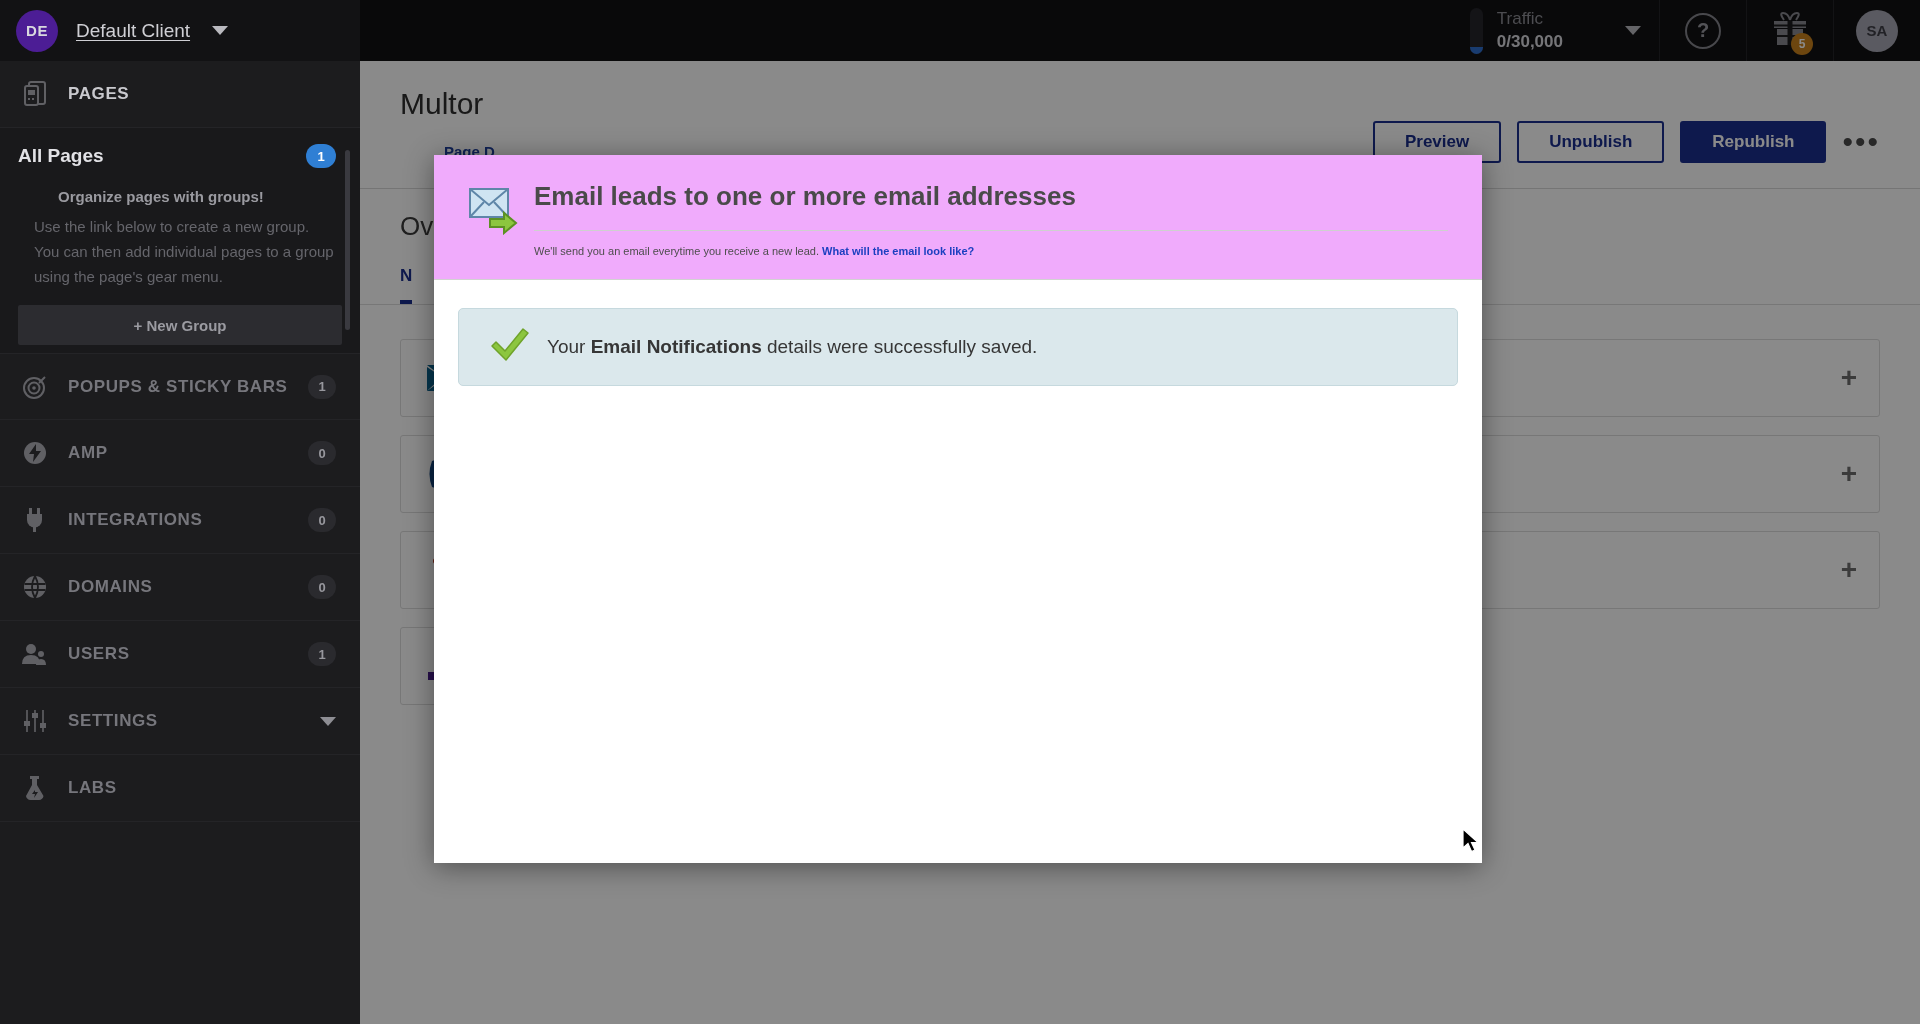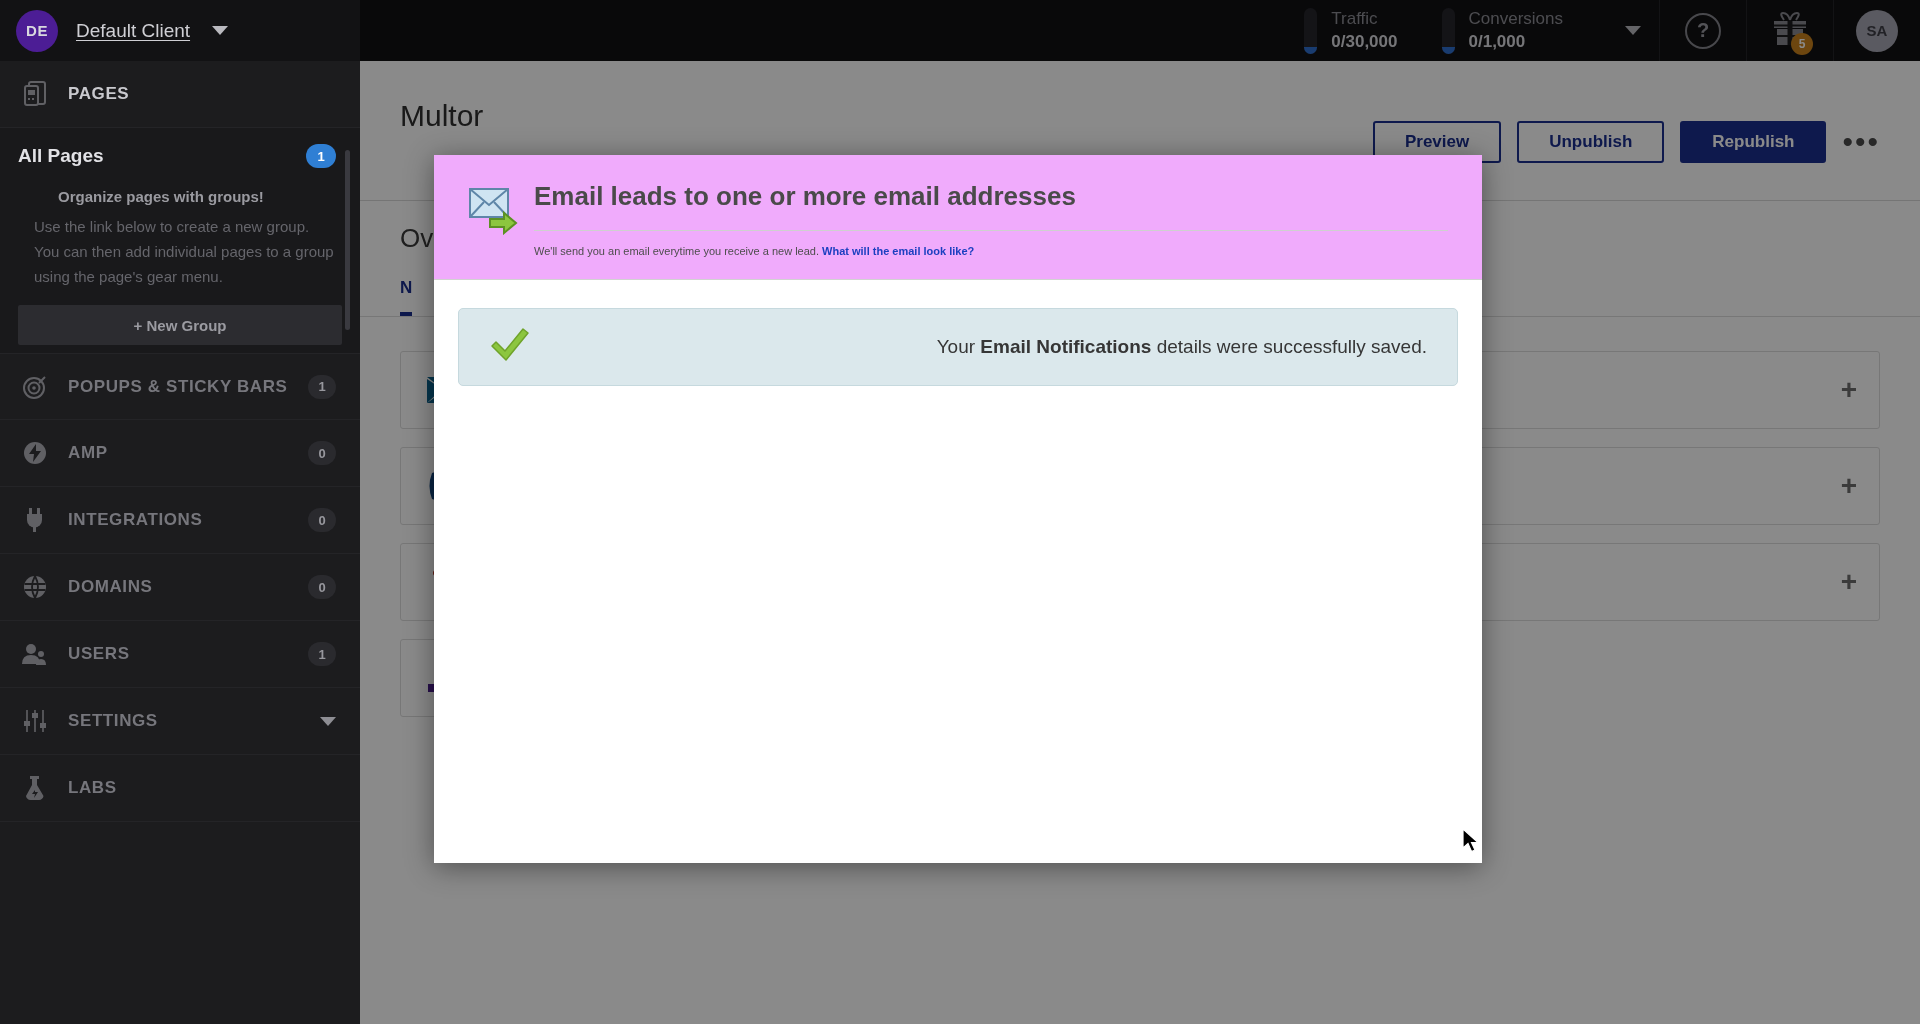--- a/index.html
+++ b/index.html
@@ -180,21 +180,21 @@
     display: flex; align-items: center; justify-content: center;
   }
 
   
   .main {
     position: absolute; left: 360px; top: 61px;
     width: 1560px; height: 963px;
     background: #ffffff;
     overflow: hidden;
   }
-  .page-head { padding: 38px 40px 0 40px; position: relative; }
+  .page-head { padding: 26px 40px 0 40px; position: relative; }
   .page-title { font-size: 30px; color: #2f2f2f; }
   .breadcrumb { margin-top: 22px; font-size: 15px; font-weight: bold; color: #1f3f9e; margin-left: 44px; }
   .head-actions {
     position: absolute; right: 40px; top: 60px;
     display: flex; align-items: center; gap: 16px;
   }
   .btn {
     height: 42px; padding: 0 30px;
     border-radius: 3px;
     font-size: 17px; font-weight: bold;
@@ -269,21 +269,20 @@
   .modal-sub { font-size: 11px; color: #4d4d4d; }
   .modal-link { color: #1b3fc0; font-weight: bold; cursor: pointer; }
   .modal-body { flex: 1; padding: 28px 24px 0 24px; background: #fff; }
   .alert {
     background: #dbe8ec;
     border: 1px solid #c6d9de;
     border-radius: 5px;
     height: 78px;
     display: flex; align-items: center;
     padding: 0 30px;
-    justify-content: space-between;
   }
   .alert-check { width: 58px; flex: 0 0 58px; }
   .alert-txt { font-size: 19px; color: #363636; }
   .alert-txt b { font-weight: bold; }
 
   
   .cursor { position: absolute; left: 1462px; top: 828px; z-index: 60; }
 </style>
 </head>
 <body>
@@ -531,29 +530,20 @@
   </div>
 
   <div class="topbar">
     <div class="meter">
       <div class="meter-tube">
           <div class="meter-fill"></div>
         </div>
       <div class="meter-txt">
         <div class="meter-label">Traffic</div>
         <div class="meter-value">0/30,000</div>
-      </div>
-    </div>
-    <div class="meter">
-      <div class="meter-tube">
-          <div class="meter-fill"></div>
-        </div>
-      <div class="meter-txt">
-        <div class="meter-label">Conversions</div>
-        <div class="meter-value">0/1,000</div>
       </div>
     </div>
     <div class="tb-caret-wrap">
       <div class="client-caret"></div>
     </div>
     <div class="tb-div"></div>
     <div class="tb-icon-wrap">
       <div class="help-circle">?</div>
     </div>
     <div class="tb-div"></div>

